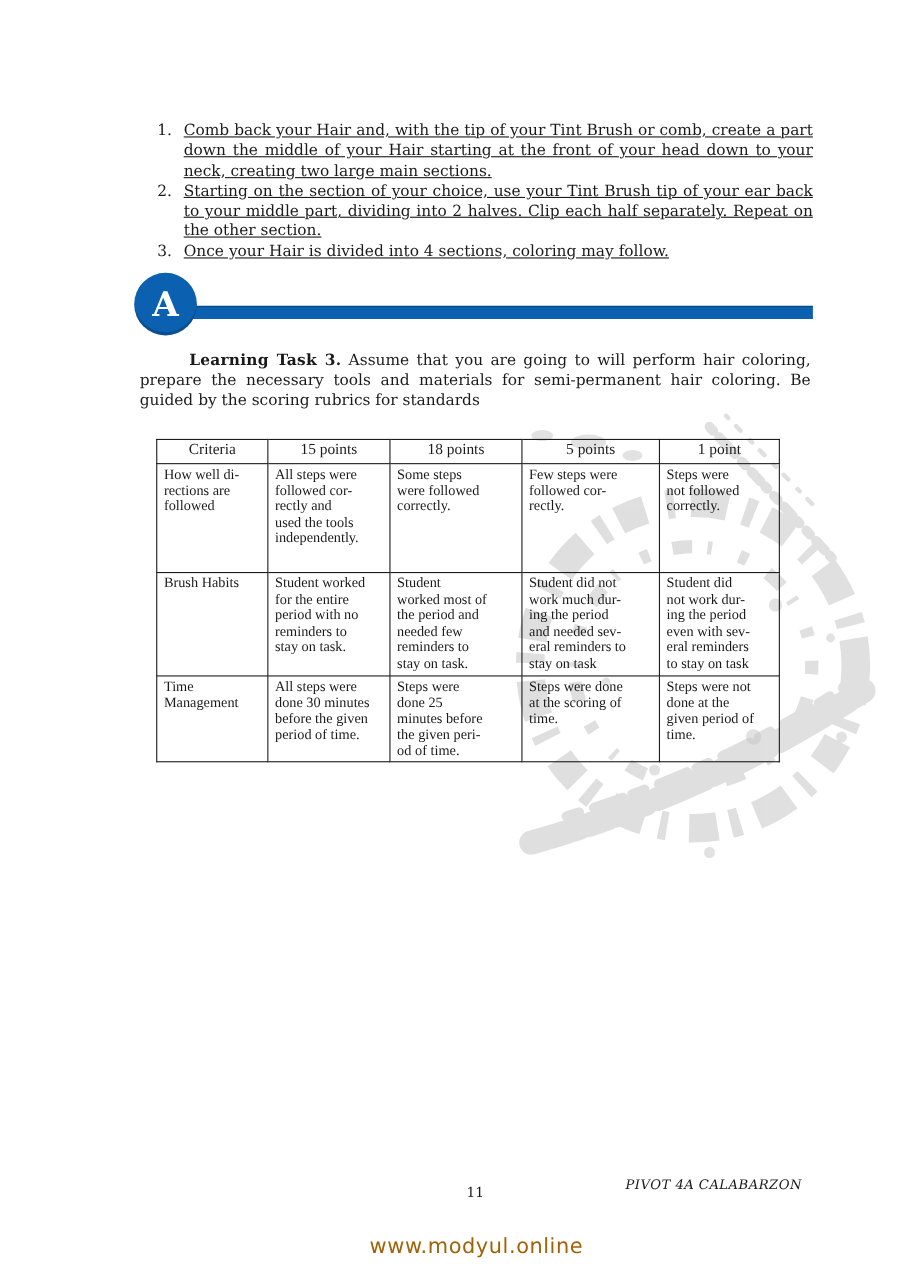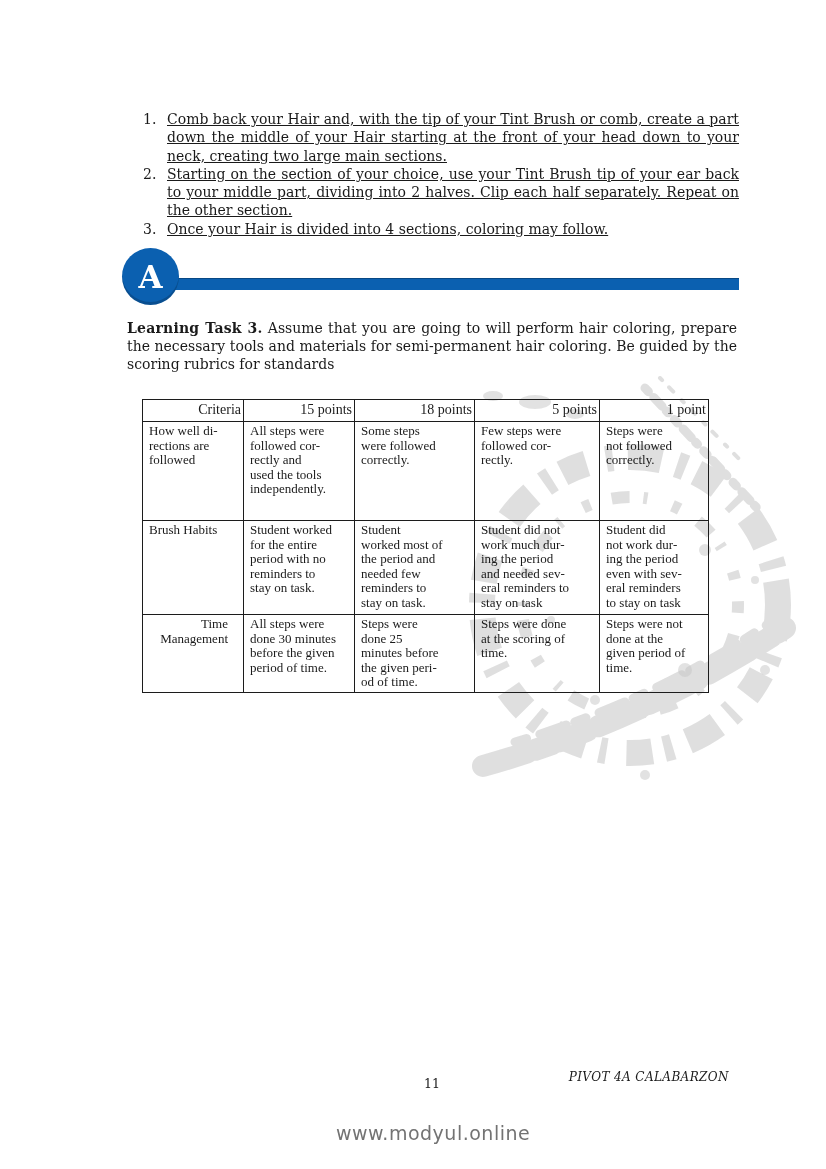--- a/index.html
+++ b/index.html
@@ -31,21 +31,21 @@
   .rule{
     position:absolute;left:172px;top:278px;width:567px;height:11px;
     border-top:1px solid rgba(0,0,0,.25);
     z-index:2;
   }
   
   .task{
     position:absolute;left:127px;top:319px;width:610px;
     font-size:14px;line-height:18.2px;text-align:justify;margin:0;
   }
-  .task b{letter-spacing:.2px;}
+  .task b{letter-spacing:.2px;margin-left:45px;}
   
   .stamp{position:absolute;left:455px;top:370px;z-index:1;pointer-events:none;}
   
   table.rubric{
     position:absolute;left:142px;top:399px;width:566px;
     border-collapse:collapse;table-layout:fixed;
     font-family:"Liberation Serif",serif;
     z-index:2;background:transparent;
   }
   table.rubric col.c0{width:101px}
@@ -54,40 +54,40 @@
   table.rubric col.c3{width:125px}
   table.rubric col.c4{width:109px}
   table.rubric th,table.rubric td{
     border:1.5px solid #1c1c1c;
     vertical-align:top;
     padding:2px 15px 2px 6px;
     font-weight:normal;
     white-space:pre-line;
   }
   table.rubric th{
-    text-align:right;font-size:14px;line-height:17px;padding:1px 2px;
+    text-align:center;font-size:14px;line-height:17px;padding:1px 2px;
   }
   table.rubric td{font-size:13px;line-height:14.6px;}
   tr.r0{height:22px}
   tr.r1{height:99px}
   tr.r2{height:65px}
   tr.r3{height:94px}
   tr.r4{height:72px}
   td.crit-small{font-size:11.5px;line-height:13.6px;}
-  td.crit-center{text-align:right;}
+  td.crit-center{text-align:left;}
   
   .page-num{position:absolute;left:424px;top:1076px;font-size:12.5px;text-align:center;}
   .brand{
     position:absolute;right:97px;top:1070px;
     font-size:12px;font-style:italic;letter-spacing:.4px;
   }
   .site-mark{
     position:absolute;left:336px;top:1122px;
     font-family:"DejaVu Sans","Liberation Sans",sans-serif;
-    font-size:19px;color:#737373;letter-spacing:.5px;
+    font-size:19px;color:#a16207;letter-spacing:.5px;
   }
 </style>
 </head>
 <body>
 
 <div class="page">
 
   <div class="steps">
     <div class="step">
       <span class="num">1.</span>

